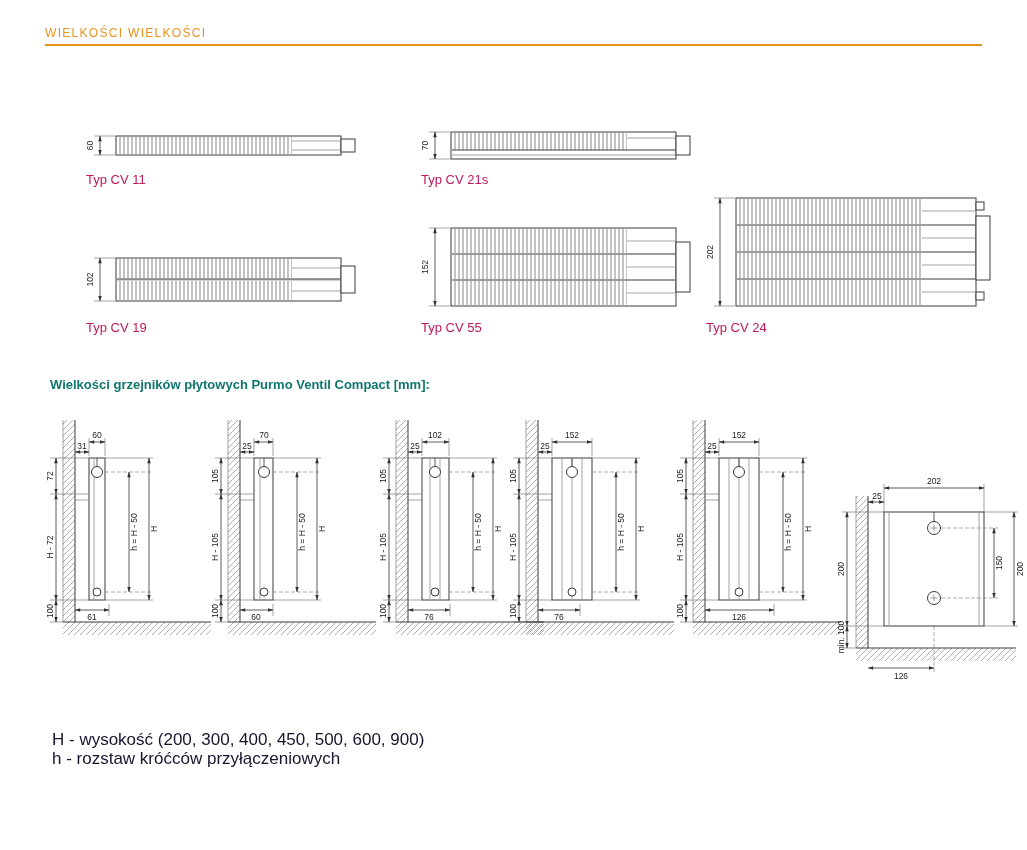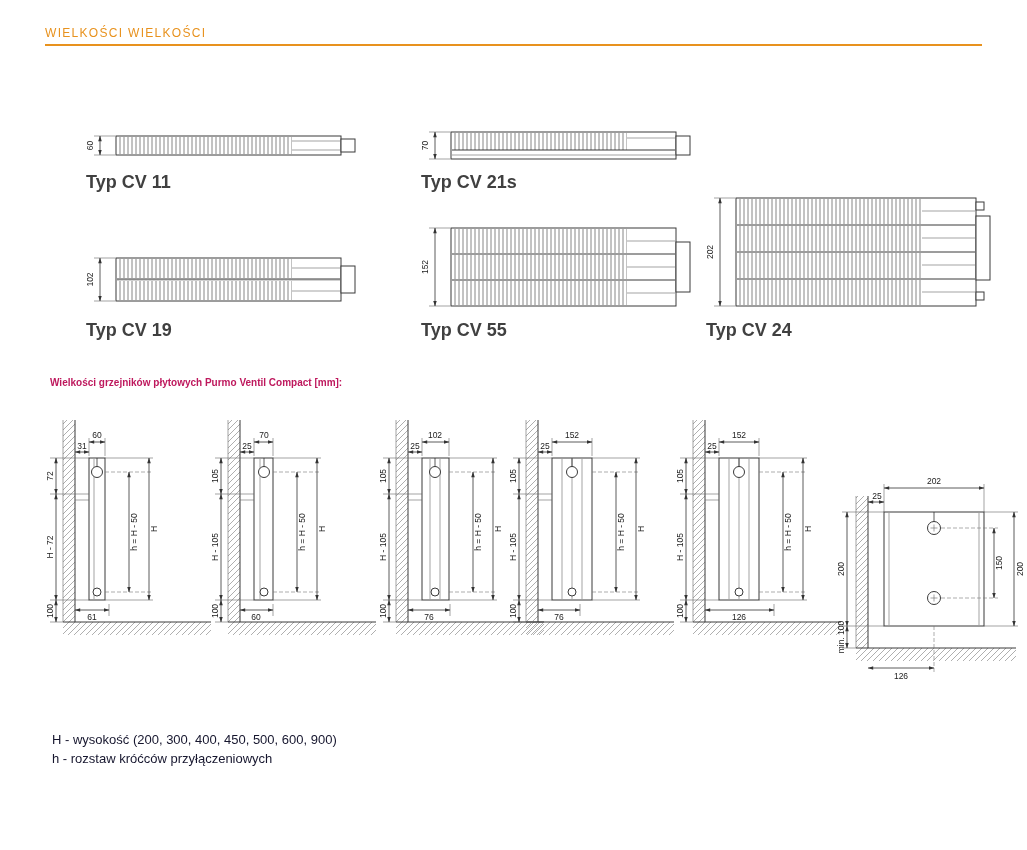--- a/index.html
+++ b/index.html
@@ -2,23 +2,23 @@
 <html><head>
 <meta charset="utf-8">
 <style>
   *{margin:0;padding:0;box-sizing:border-box}
   html,body{background:#fff}
   body{width:1027px;height:850px;font-family:"Liberation Sans",sans-serif;color:#16162e}
   .page{position:relative;width:1027px;height:850px;background:#fff;overflow:hidden}
   .abs{position:absolute}
   .title{color:#e8921e;font-size:12px;letter-spacing:1.3px;font-weight:400}
   .rule{background:#e8921e;height:2px}
-  .typ{font-weight:bold;font-size:18px;color:#404040}
-  .sect{font-weight:bold;font-size:10px;color:#be185d}
-  .fn{font-size:13px;color:#16162e;line-height:19px}
+  .typ{font-weight:normal;font-size:13px;color:#be185d}
+  .sect{font-weight:bold;font-size:13px;color:#0f766e}
+  .fn{font-size:17px;color:#16162e;line-height:19px}
   svg{overflow:visible;display:block}
   svg text{font-family:"Liberation Sans",sans-serif;font-size:8.5px;fill:#222}
   .dl{stroke:#333;stroke-width:0.8;fill:none}
   .dr{stroke:#3a3a3a;stroke-width:1;fill:#fff}
   .ln{stroke:#3a3a3a;stroke-width:1;fill:none}
   .thin{stroke:#666;stroke-width:0.6;fill:none}
   .ax{stroke:#777;stroke-width:0.6;fill:none;stroke-dasharray:4 2}
 </style>
 </head>
 <body>

